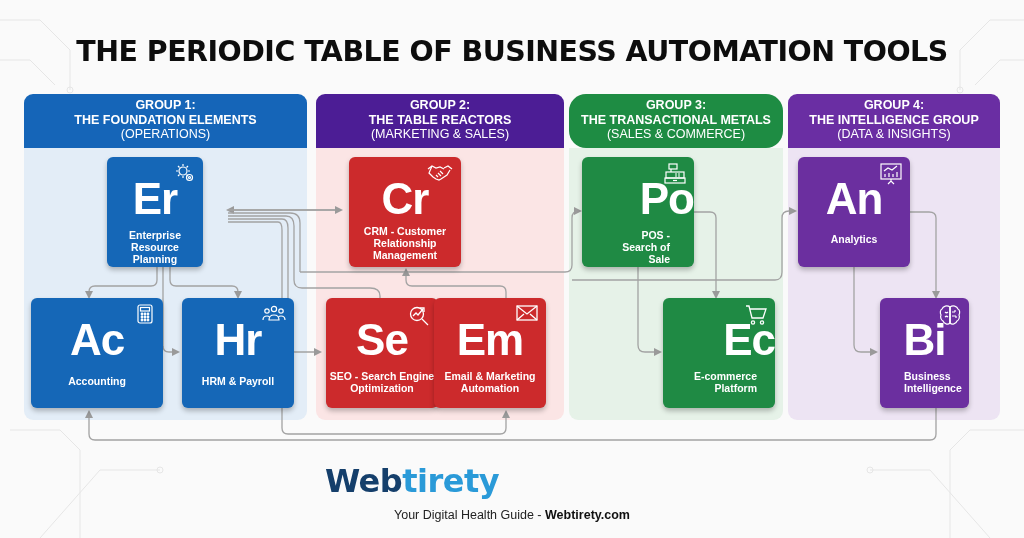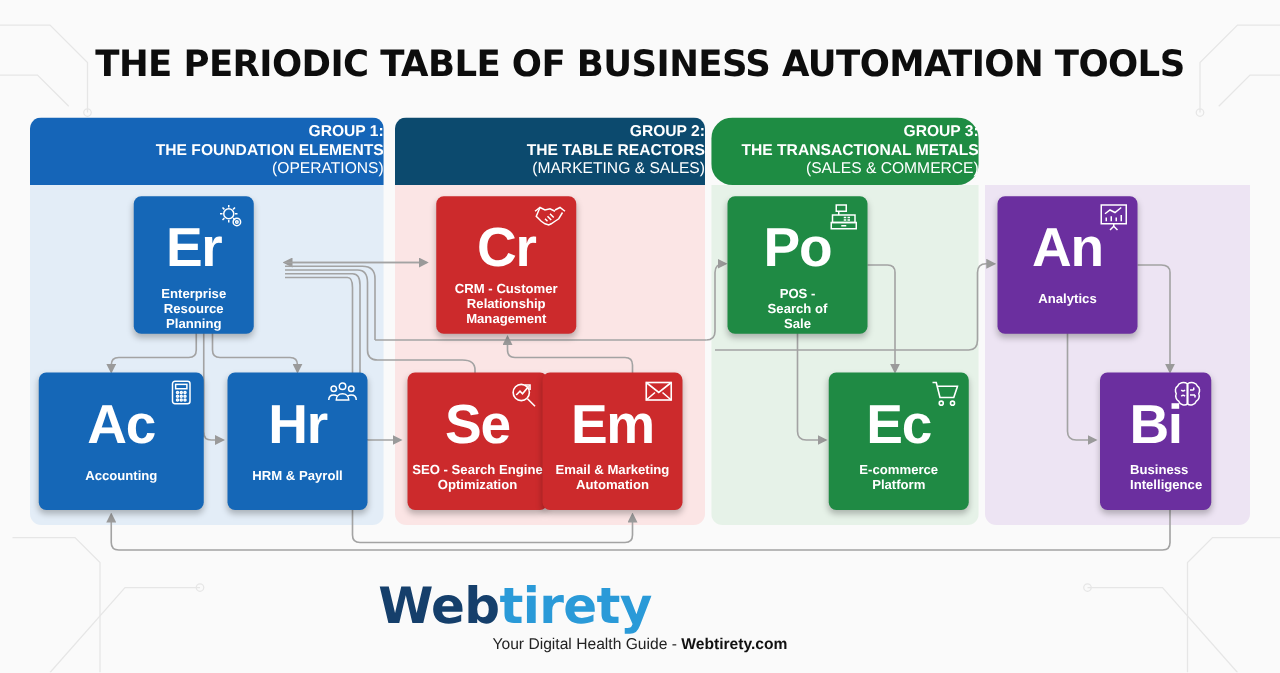--- a/index.html
+++ b/index.html
@@ -10,65 +10,65 @@
     position: relative;
   }
   .bg-circuits { position: absolute; left: 0; top: 0; width: 1024px; height: 538px; z-index: 0; }
   .title {
     position: absolute; left: 0; top: 34px; width: 1024px; text-align: center;
     font-family: "DejaVu Sans", sans-serif; font-weight: bold; font-size: 29px;
     letter-spacing: -0.5px; color: #0d0d0d; z-index: 3; transform: scaleX(0.98);
   }
   .group { position: absolute; top: 94px; height: 326px; border-radius: 9px; overflow: hidden; z-index: 1; }
   .group-header {
-    height: 54px; color: #fff; text-align: right; font-size: 12.5px; line-height: 14.5px;
+    height: 54px; color: #fff; text-align: center; font-size: 12.5px; line-height: 14.5px;
     padding-top: 4px;
   }
   .group-header .gh-b { font-weight: bold; display: block; }
   .group-header .gh-n { display: block; font-weight: normal; }
   .group-body { position: absolute; top: 54px; left: 0; right: 0; bottom: 0; }
 
   .g1 { left: 24px; width: 283px; }
   .g1 .group-header { background: #1565b8; }
   .g1 .group-body { background: #e3edf7; }
   .g2 { left: 316px; width: 248px; }
-  .g2 .group-header { background: #0c4a6e; }
+  .g2 .group-header { background: #4c1d95; }
   .g2 .group-body { background: #fbe5e5; }
   .g3 { left: 569px; width: 214px; }
   .g3 .group-header { background: #1e8c43; border-radius: 17px; }
   .g3 .group-body { background: #e6f2e8; }
   .g4 { left: 788px; width: 212px; }
   .g4 .group-header { background: #6a2ea3; }
   .g4 .group-body { background: #ede4f3; }
 
   .tile {
     position: absolute; width: 112px; height: 110px; border-radius: 6px; color: #fff;
     text-align: center; z-index: 4; box-shadow: 0 3px 5px rgba(0,0,0,0.25);
     cursor: pointer;
   }
   .tile.blue { background: #1567b7; }
   .tile.red { background: #cc2a2c; }
-  .tile.green { background: #1f8a44; }
+  .tile.green { background: #1f8a44; text-align: right; }
   .tile.purple { background: #6b2f9f; }
   .tile .sym {
     position: absolute; left: 0; right: 0; top: 20px; font-weight: bold; font-size: 44px;
     line-height: 44px; letter-spacing: -1px;
   }
   .tile .name {
     position: absolute; left: 2px; right: 2px; top: 72px; font-weight: bold; font-size: 10.5px;
     line-height: 12px;
   }
   .tile .name.three { top: 68px; }
   .tile .ico { position: absolute; right: 8px; top: 6px; width: 20px; height: 20px; }
 
   .connectors { position: absolute; left: 0; top: 0; width: 1024px; height: 538px; z-index: 3; pointer-events: none; }
 
   .logo {
     position: absolute; left: 0; top: 462px; width: 824px; text-align: center;
-    font-family: "DejaVu Sans", sans-serif; font-weight: bold; font-size: 40px; letter-spacing: -0.5px;
+    font-family: "DejaVu Sans", sans-serif; font-weight: bold; font-size: 32px; letter-spacing: -0.5px;
     z-index: 3;
   }
   .logo .l1 { color: #153f6b; }
   .logo .l2 { color: #2a9ad8; }
   .tagline {
     position: absolute; left: 0; top: 508px; width: 1024px; text-align: center;
     font-size: 12.5px; color: #222; z-index: 3;
   }
   .tagline b { font-weight: bold; color: #111; }
 </style>
@@ -115,20 +115,25 @@
 <div class="group g3">
   <div class="group-header">
     <span class="gh-b">GROUP 3:</span>
     <span class="gh-b">THE TRANSACTIONAL METALS</span>
     <span class="gh-n">(SALES &amp; COMMERCE)</span>
   </div>
   <div class="group-body"></div>
 </div>
 
 <div class="group g4">
+  <div class="group-header">
+    <span class="gh-b">GROUP 4:</span>
+    <span class="gh-b">THE INTELLIGENCE GROUP</span>
+    <span class="gh-n">(DATA &amp; INSIGHTS)</span>
+  </div>
   <div class="group-body"></div>
 </div>
 
 <svg class="connectors" viewBox="0 0 1024 538">
   <defs>
     <marker id="arr" markerWidth="8" markerHeight="8" refX="6" refY="4" orient="auto" markerUnits="userSpaceOnUse">
       <path d="M0,0 L8,4 L0,8 z" fill="#9a9a9a"></path>
     </marker>
   </defs>
   <g stroke="#a3a3a3" stroke-width="1.3" fill="none">

